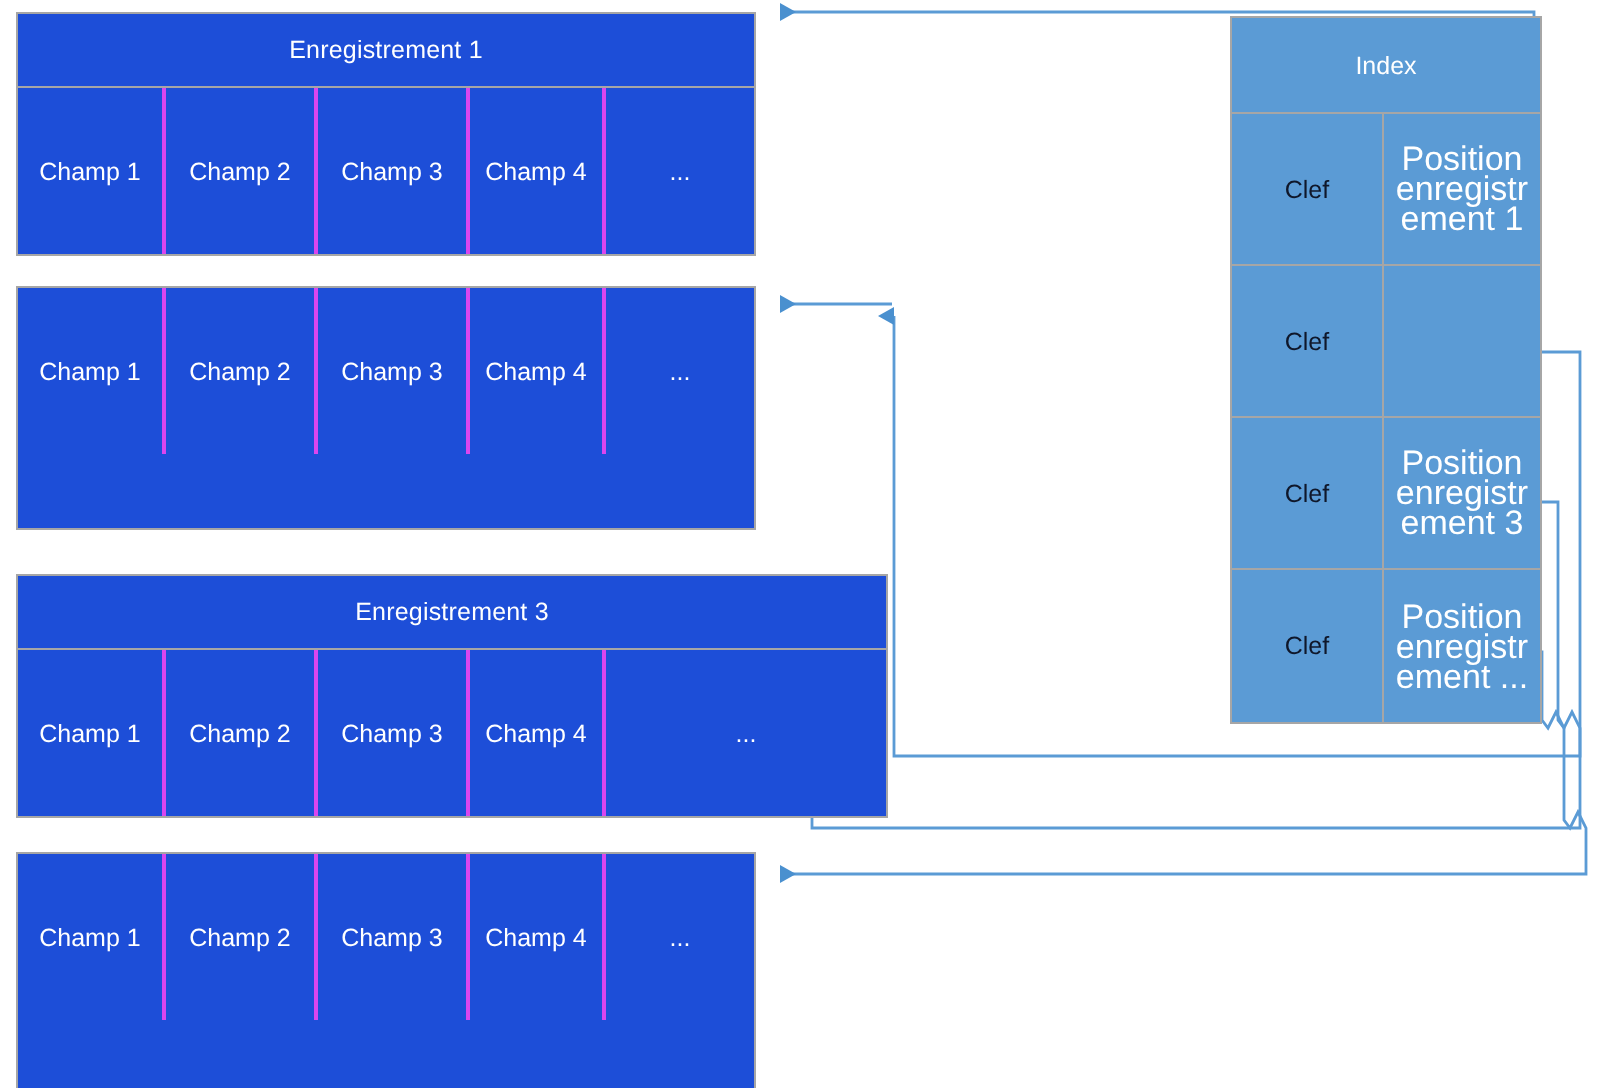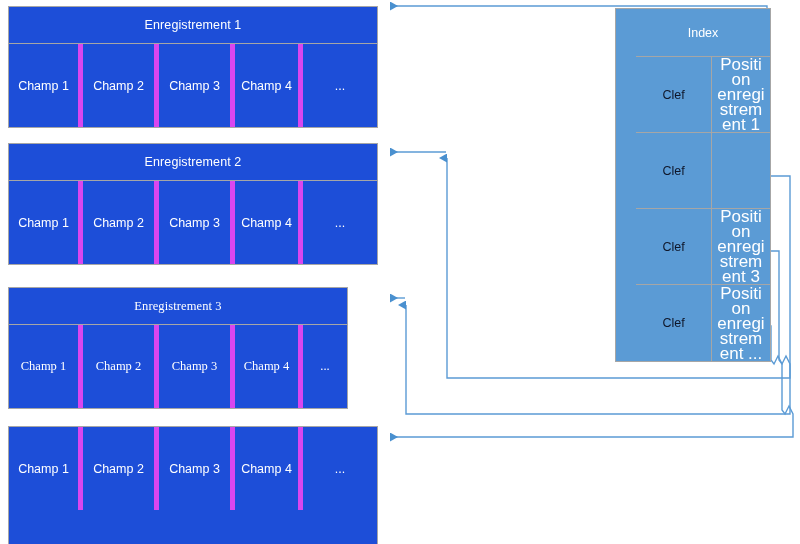--- a/index.html
+++ b/index.html
@@ -36,34 +36,33 @@
   .rec-fields{
     display:flex;
     height:83px;
     box-sizing:border-box;
   }
   .field{
     box-sizing:border-box;
     display:flex;align-items:center;justify-content:center;
     color:#ffffff;
     font-size:12.5px;
-    border-right:5px solid #d946ef;
+    border-right:2px solid #d946ef;
   }
   .field:last-child{border-right:none;}
 
   
   #index-table{
     position:absolute;
     left:615px;top:8px;
     width:156px;
     z-index:2;
     box-sizing:border-box;
     border:1px solid #a6a6a6;
     background:#5B9BD5;
-    padding-left:20px;
   }
   .idx-header{
     box-sizing:border-box;
     height:48px;
     display:flex;align-items:center;justify-content:center;
     color:#ffffff;font-size:12.5px;
     border-bottom:1px solid #a6a6a6;
   }
   .idx-row{
     display:flex;
@@ -132,31 +131,30 @@
     <div class="rec-fields">
       <div class="field" style="width:74px;">Champ 1</div>
       <div class="field" style="width:76px;">Champ 2</div>
       <div class="field" style="width:76px;">Champ 3</div>
       <div class="field" style="width:68px;">Champ 4</div>
       <div class="field" style="flex:1;">...</div>
     </div>
   </div>
 
   <div class="record" style="left:8px;top:143px;width:370px;height:122px;">
-    <div class="rec-header">Enregistrement 2</div>
     <div class="rec-fields">
       <div class="field" style="width:74px;">Champ 1</div>
       <div class="field" style="width:76px;">Champ 2</div>
       <div class="field" style="width:76px;">Champ 3</div>
       <div class="field" style="width:68px;">Champ 4</div>
       <div class="field" style="flex:1;">...</div>
     </div>
   </div>
 
-  <div class="record" style="left:8px;top:287px;width:340px;height:122px;font-family:Liberation Serif, serif;">
+  <div class="record" style="left:8px;top:287px;width:436px;height:122px;">
     <div class="rec-header">Enregistrement 3</div>
     <div class="rec-fields">
       <div class="field" style="width:74px;">Champ 1</div>
       <div class="field" style="width:76px;">Champ 2</div>
       <div class="field" style="width:76px;">Champ 3</div>
       <div class="field" style="width:68px;">Champ 4</div>
       <div class="field" style="flex:1;">...</div>
     </div>
   </div>
 

